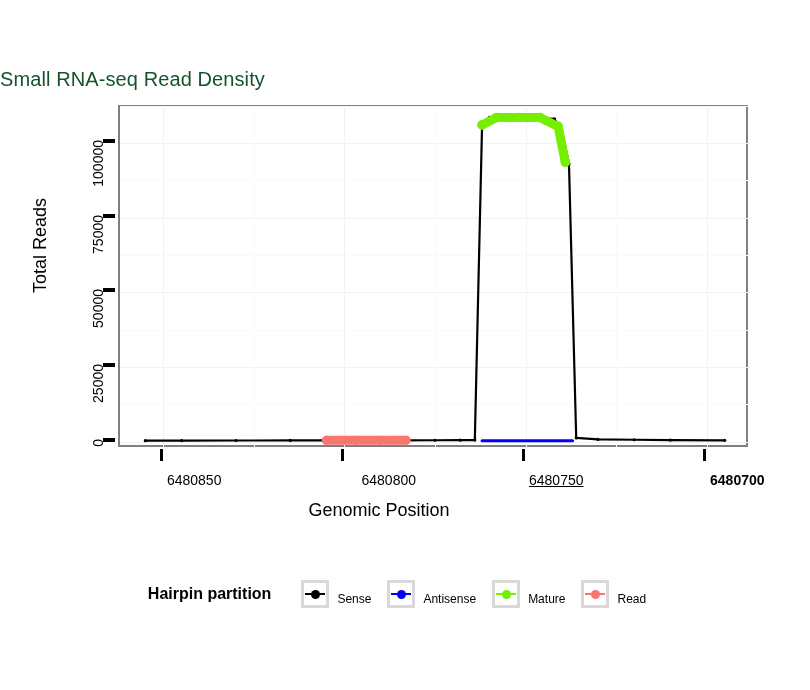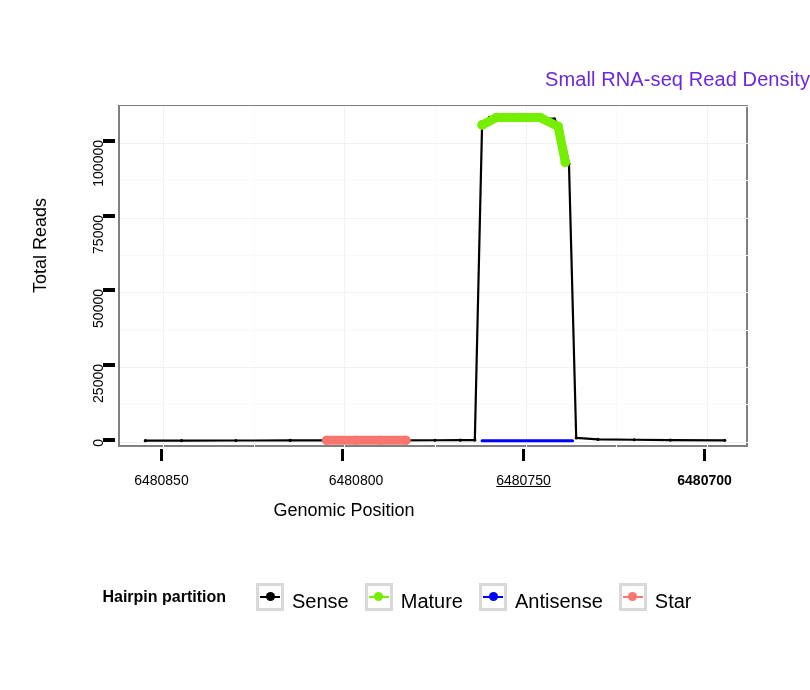--- a/index.html
+++ b/index.html
@@ -19,32 +19,33 @@
     position: absolute;
     left: 0; top: 0;
     width: 810px;
     height: 690px;
   }
   .chart-title {
     position: absolute;
     left: 0;
     top: 68px;
     width: 810px;
-    text-align: right;
+    text-align: left;
     font-size: 20px;
-    color: #6d28d9;
+    color: #14532d;
     letter-spacing: 0.1px;
   }
   .axis-title-x {
     position: absolute;
     left: 0;
     top: 500px;
     width: 688px;
     text-align: center;
     font-size: 18px;
+    padding-left: 35px;
   }
   .axis-title-y {
     position: absolute;
     left: -60px;
     top: 235px;
     width: 200px;
     text-align: center;
     font-size: 18px;
     transform: rotate(-90deg);
     transform-origin: center center;
@@ -83,21 +84,21 @@
     position: absolute;
     width: 3px;
     height: 12px;
     background: #000;
     top: 449px;
   }
   .xtick-label {
     position: absolute;
     top: 472px;
     font-size: 14px;
-    text-align: center;
+    text-align: right;
     width: 120px;
     white-space: nowrap;
   }
   .legend {
     position: absolute;
     left: 0;
     top: 580px;
     width: 810px;
     display: flex;
     flex-direction: row;
@@ -139,21 +140,21 @@
     position: absolute;
     left: 50%;
     top: 50%;
     width: 9px;
     height: 9px;
     border-radius: 50%;
     margin-left: -4.5px;
     margin-top: -4.5px;
   }
   .legend-label {
-    font-size: 20px;
+    font-size: 12px;
     white-space: nowrap;
     margin-top: 10px;
   }
   svg.data-layer {
     position: absolute;
     left: 0;
     top: 0;
     width: 630px;
     height: 342px;
     overflow: visible;
@@ -256,35 +257,35 @@
     <div id="legend-items" style="display:flex;flex-direction:row;align-items:center;">
         <div class="legend-item">
           <div class="legend-key">
             <div class="kline" style="background: rgb(0, 0, 0);"></div>
             <div class="kdot" style="background: rgb(0, 0, 0);"></div>
           </div>
           <div class="legend-label">Sense</div>
         </div>
         <div class="legend-item">
           <div class="legend-key">
+            <div class="kline" style="background: rgb(0, 0, 255);"></div>
+            <div class="kdot" style="background: rgb(0, 0, 255);"></div>
+          </div>
+          <div class="legend-label">Antisense</div>
+        </div>
+        <div class="legend-item">
+          <div class="legend-key">
             <div class="kline" style="background: rgb(118, 238, 0);"></div>
             <div class="kdot" style="background: rgb(118, 238, 0);"></div>
           </div>
           <div class="legend-label">Mature</div>
         </div>
         <div class="legend-item">
           <div class="legend-key">
-            <div class="kline" style="background: rgb(0, 0, 255);"></div>
-            <div class="kdot" style="background: rgb(0, 0, 255);"></div>
-          </div>
-          <div class="legend-label">Antisense</div>
-        </div>
-        <div class="legend-item">
-          <div class="legend-key">
             <div class="kline" style="background: rgb(248, 118, 109);"></div>
             <div class="kdot" style="background: rgb(248, 118, 109);"></div>
           </div>
-          <div class="legend-label">Star</div>
+          <div class="legend-label">Read</div>
         </div>
       </div>
   </div>
 
 </div>
 
 </body></html>

